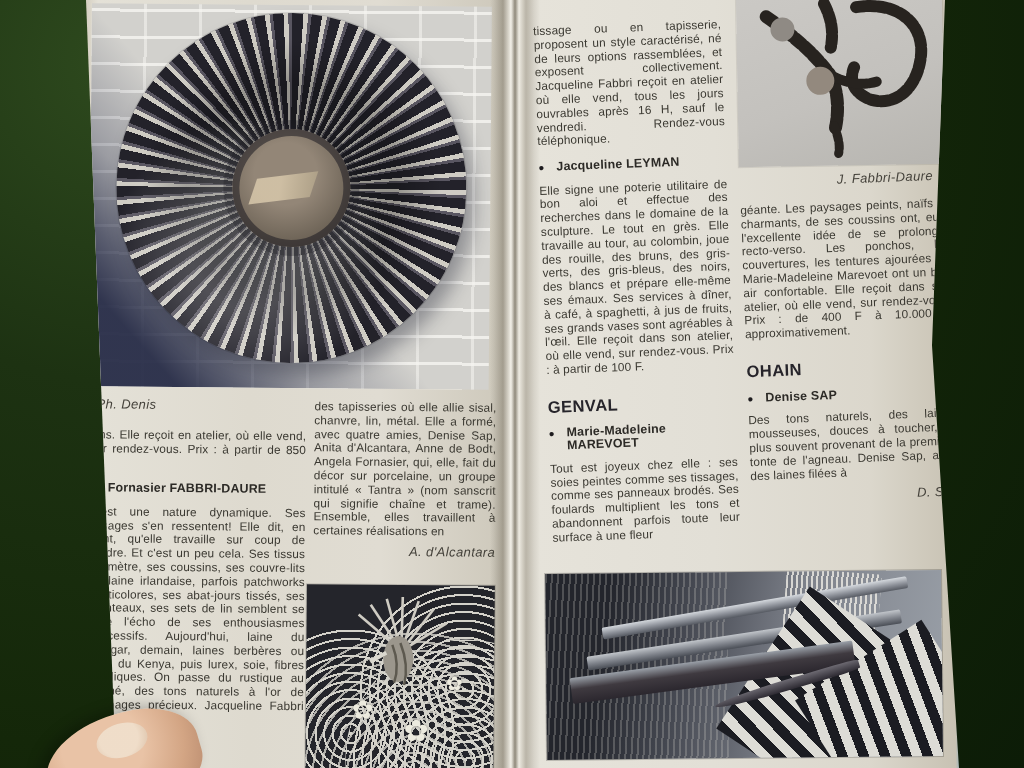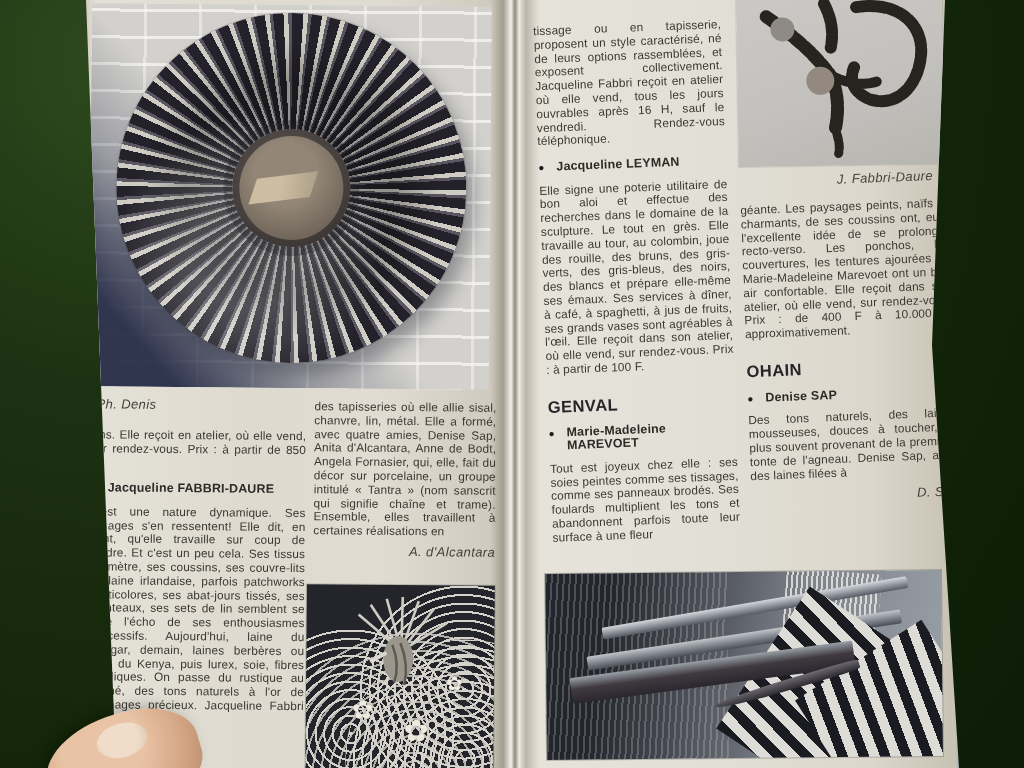--- a/index.html
+++ b/index.html
@@ -117,21 +117,21 @@
           </div>
         </div>
       </div>
 
       <div class="caption" style="position:absolute;left:28px;top:398px;">Ph. Denis</div>
 
       <div class="col" style="left:22px;top:430px;width:216px;">
         <p class="body-text">sins. Elle reçoit en atelier, où elle vend, sur rendez-vous. Prix : à partir de 850 F.</p>
         <div class="entry" style="margin-top:12px;">
           <span class="bullet"></span>
-          <span class="entry-name">Jacqueline FABBRI-DAURE</span>
+          <span class="entry-name">Fornasier FABBRI-DAURE</span>
         </div>
         <p class="body-text" style="margin-top:10px;">C'est une nature dynamique. Ses tissages s'en ressentent! Elle dit, en riant, qu'elle travaille sur coup de foudre. Et c'est un peu cela. Ses tissus au mètre, ses coussins, ses couvre-lits en laine irlandaise, parfois patchworks multicolores, ses abat-jours tissés, ses manteaux, ses sets de lin semblent se faire l'écho de ses enthousiasmes successifs. Aujourd'hui, laine du Hoggar, demain, laines berbères ou sisal du Kenya, puis lurex, soie, fibres acryliques. On passe du rustique au raffiné, des tons naturels à l'or de nappages précieux. Jacqueline Fabbri signe églament</p>
       </div>
 
       <div class="col" style="left:246px;top:400px;width:182px;">
         <p class="body-text">des tapisseries où elle allie sisal, chanvre, lin, métal. Elle a formé, avec quatre amies, Denise Sap, Anita d'Alcantara, Anne de Bodt, Angela Fornasier, qui, elle, fait du décor sur porcelaine, un groupe intitulé « Tantra » (nom sanscrit qui signifie chaîne et trame). Ensemble, elles travaillent à certaines réalisations en</p>
         <div class="caption right-caption" style="margin-top:5px;">A. d'Alcantara</div>
       </div>
 
       <div class="photo-c">

